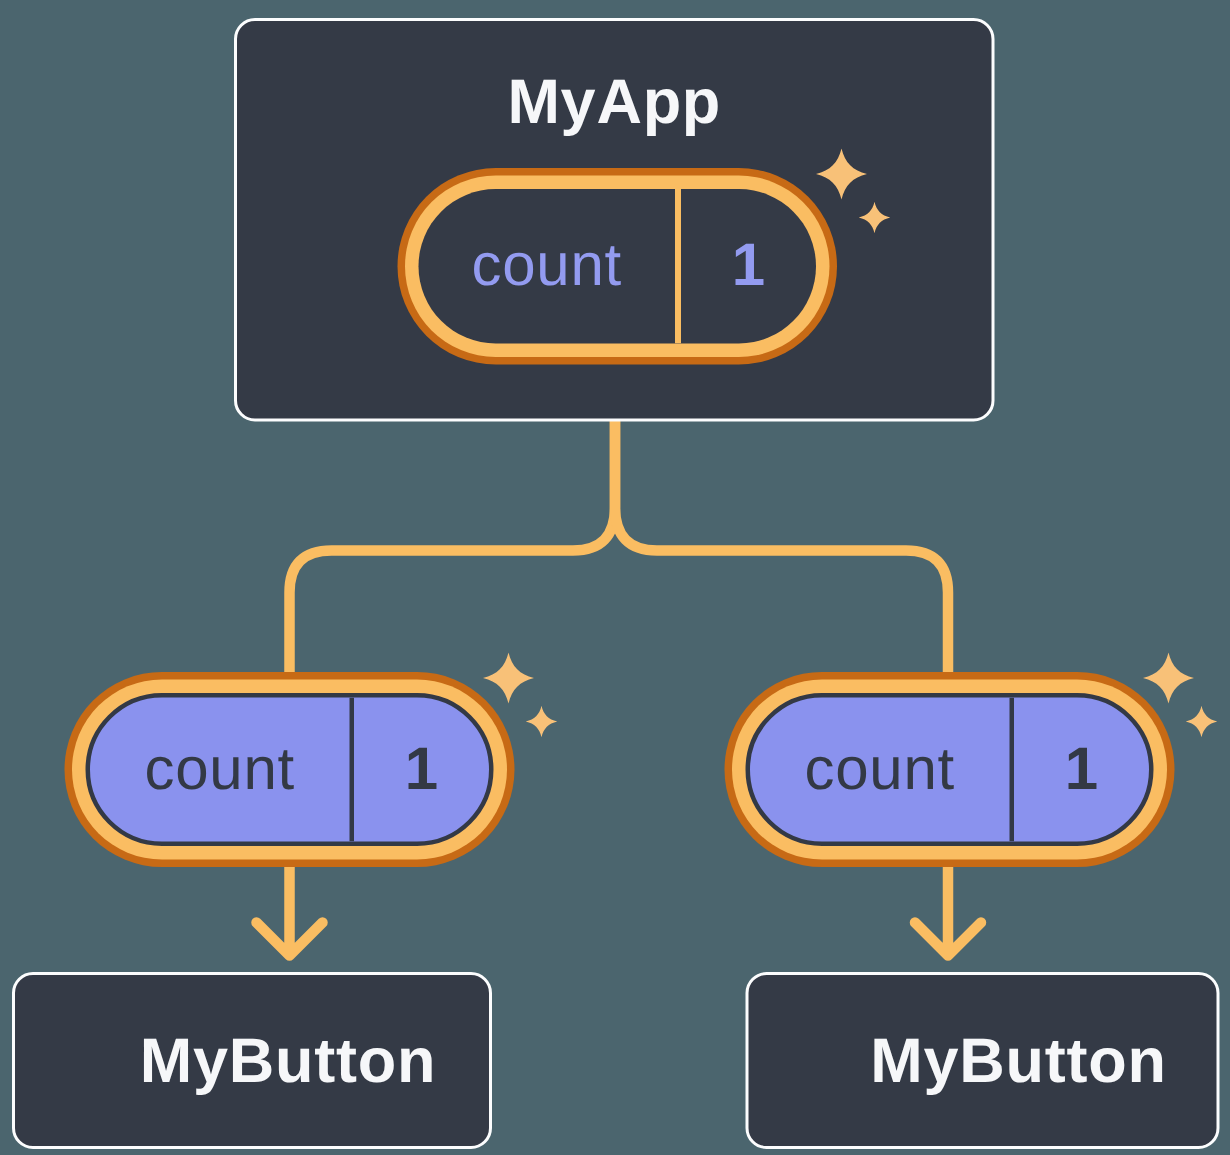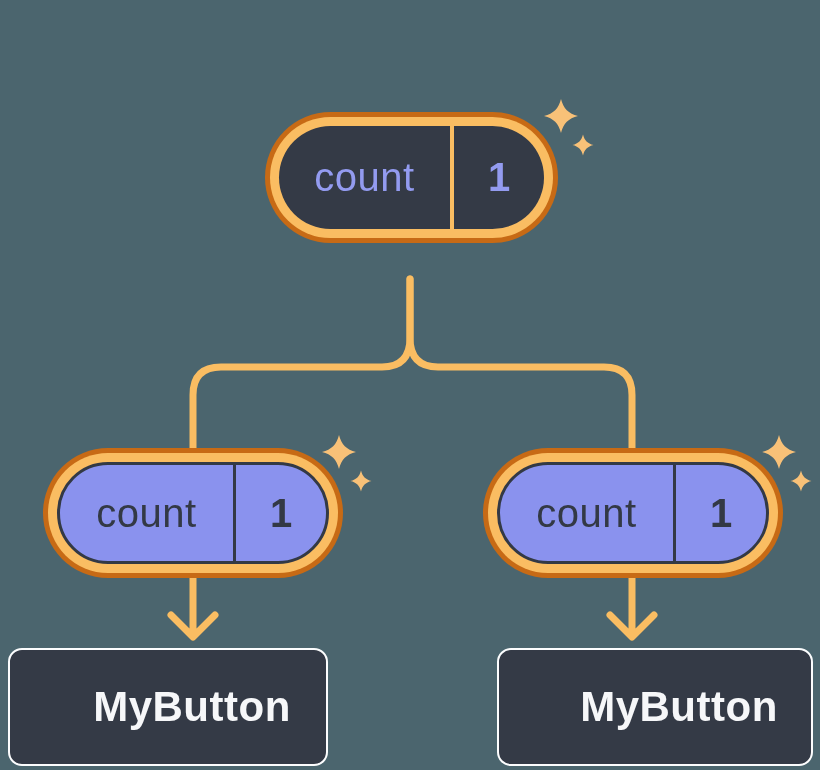--- a/index.html
+++ b/index.html
@@ -117,20 +117,23 @@
 
 <div class="canvas">
 
   <svg class="connectors" width="820" height="770" viewBox="0 0 820 770">
     <path d="M410 279 L410 338 Q410 367 382 367 L221 367 Q193 367 193 395 L193 452"></path>
     <path d="M410 279 L410 338 Q410 367 438 367 L604 367 Q632 367 632 395 L632 452"></path>
     <path d="M193 570 L193 633 M171 615 L193 637 L215 615"></path>
     <path d="M632 570 L632 633 M610 615 L632 637 L654 615"></path>
   </svg>
 
+  <div class="card" style="left:156px; top:12px; width:507px; height:269px;">
+    <div class="card-title">MyApp</div>
+  </div>
 
   <div class="pill root-pill" style="left:265px; top:112px; width:293px; height:131px;">
     <div class="ring-outer">
       <div class="ring-inner">
         <div class="core">
           <div class="state-name">count</div>
           <div class="state-value">1</div>
         </div>
       </div>
     </div>

